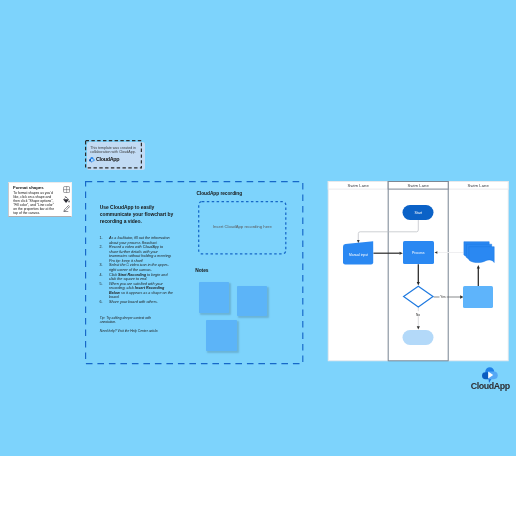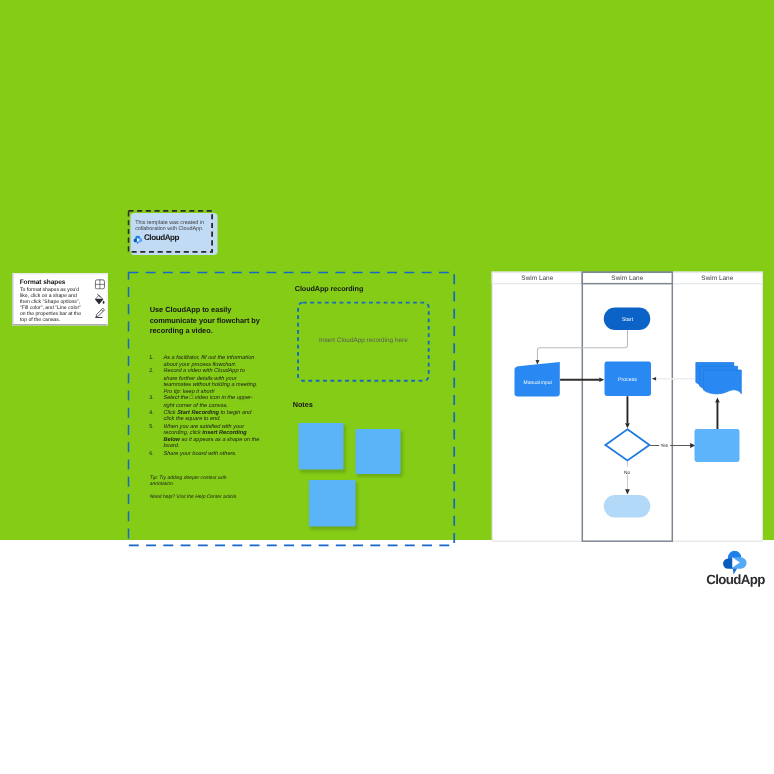--- a/index.html
+++ b/index.html
@@ -1,18 +1,18 @@
 <!DOCTYPE html>
 <html><head>
 <meta charset="utf-8">
 <style>
   html,body{margin:0;padding:0;}
   body{width:516px;height:516px;background:#ffffff;overflow:hidden;
        font-family:"Liberation Sans",sans-serif;-webkit-font-smoothing:antialiased;}
-  .canvas{position:absolute;left:0;top:0;width:516px;height:360px;background:#84cc16;}
+  .canvas{position:absolute;left:0;top:0;width:516px;height:456px;background:#7dd3fc;}
 
   
   #format-card{position:absolute;left:7.5px;top:182px;width:64.5px;height:35px;
     background:#fff;border-left:0.6px solid #c9c9cc;border-bottom:0.6px solid #adadb0;
     border-top:0.6px solid #eaeaec;border-right:0.6px solid #f2f2f4;box-sizing:border-box;}
   #format-card .fc-title{position:absolute;left:4.6px;top:2.4px;font-size:4.35px;
     font-weight:bold;color:#141414;letter-spacing:-0.03px;}
   #format-card .fc-body{position:absolute;left:4.8px;top:9.2px;width:42px;
     font-size:3.4px;line-height:3.87px;color:#141414;}
   #format-card .fc-icons{position:absolute;left:54.5px;top:3px;width:10px;}

